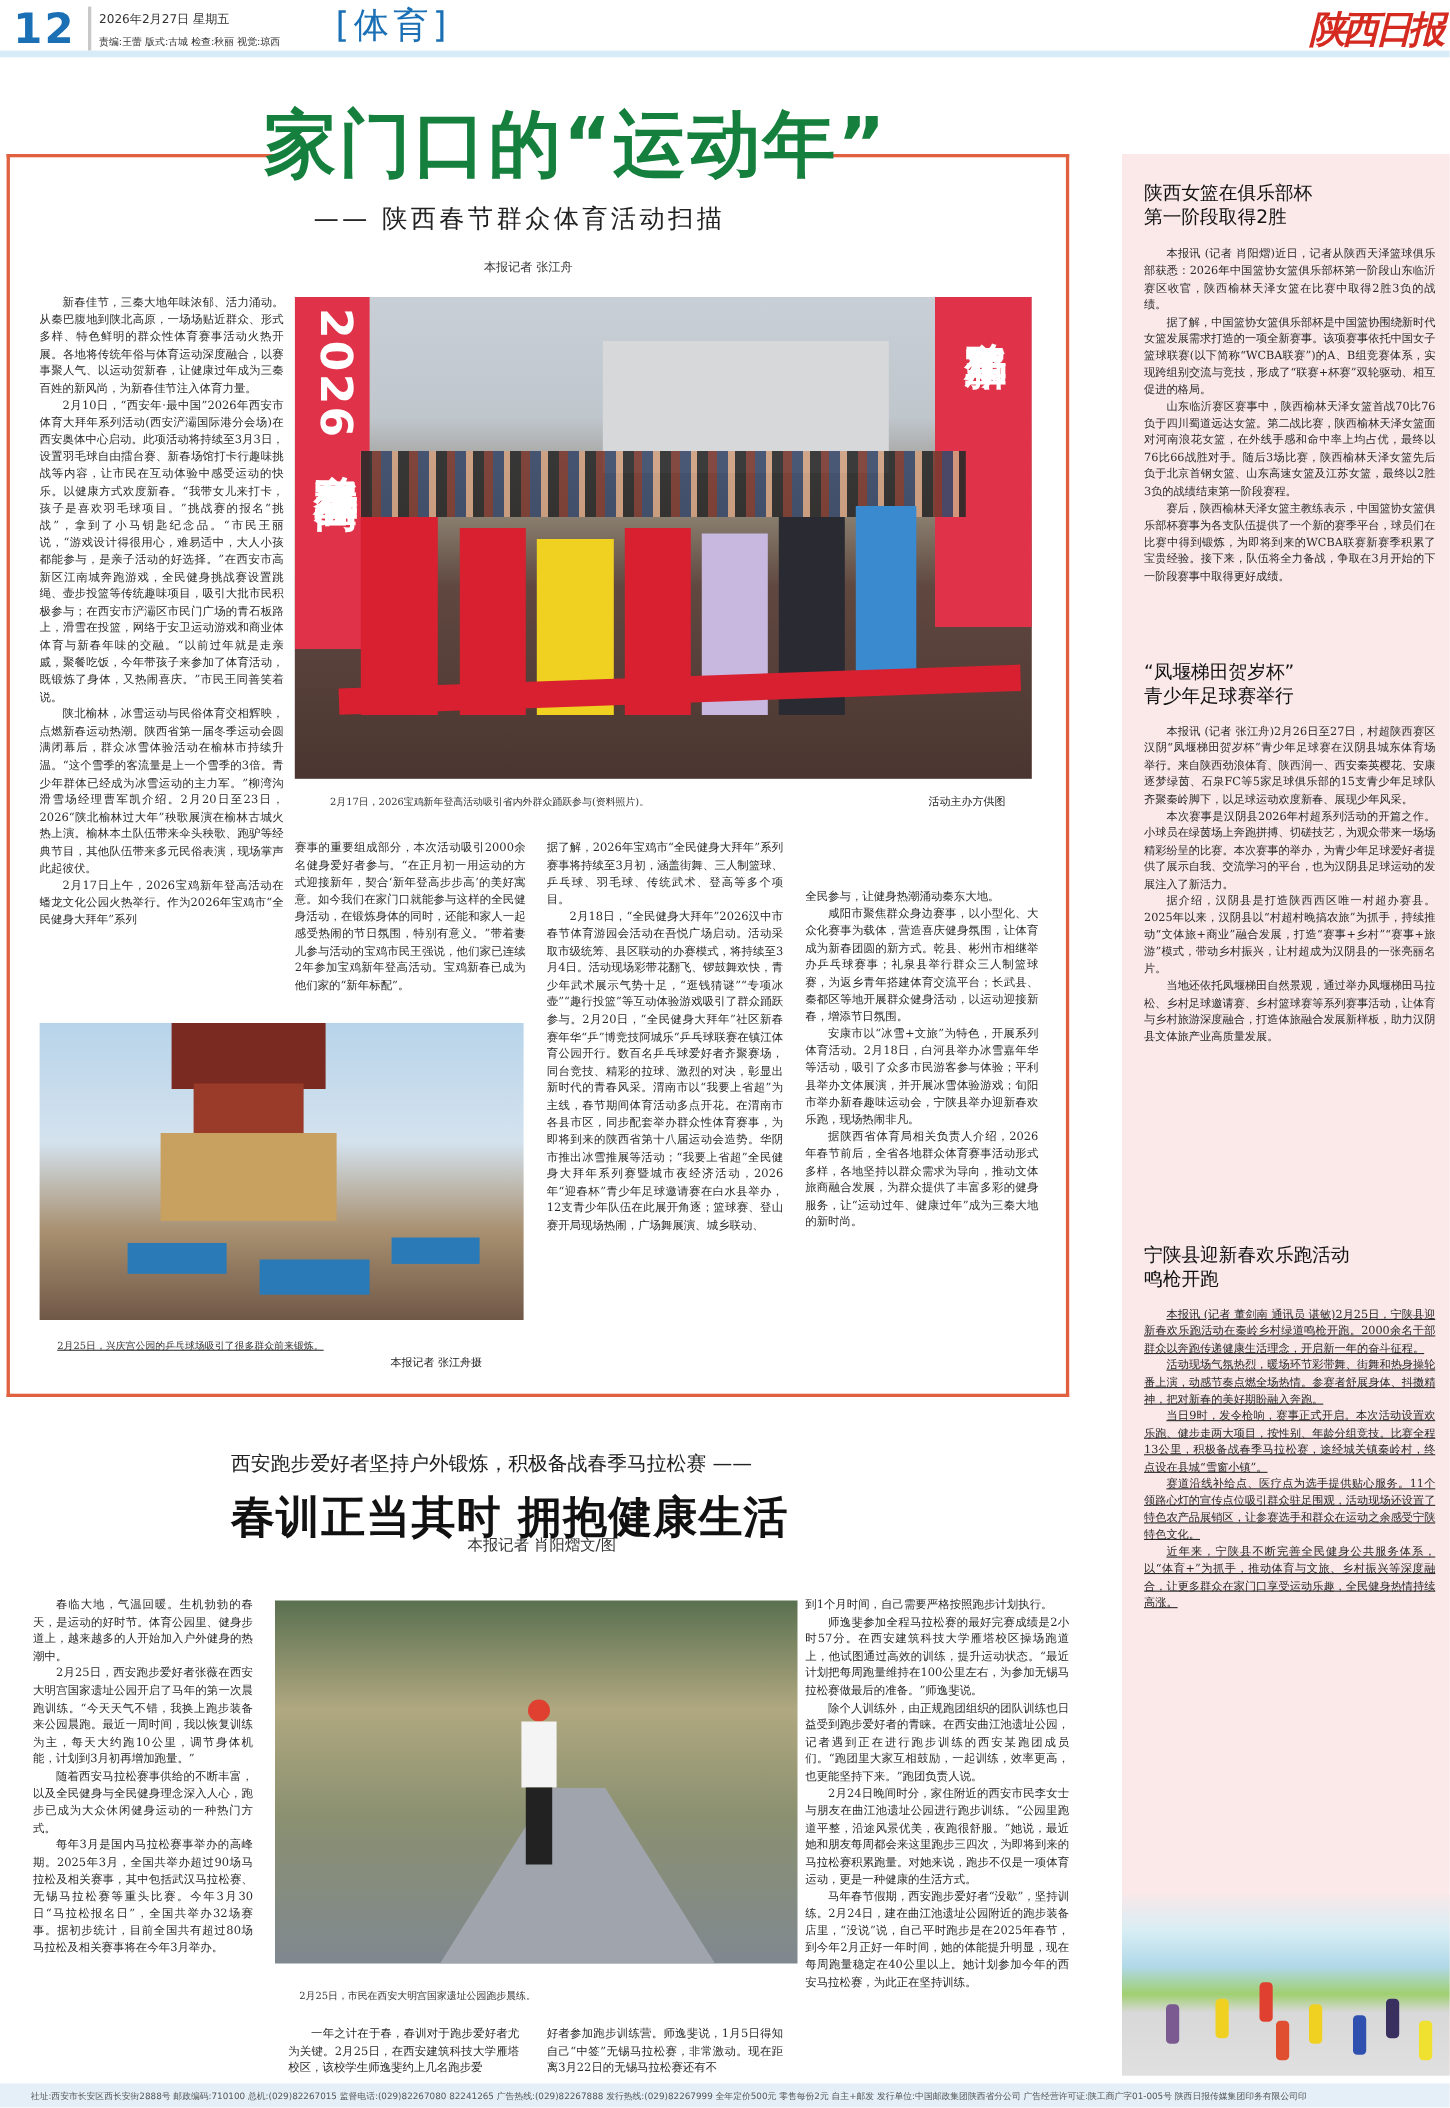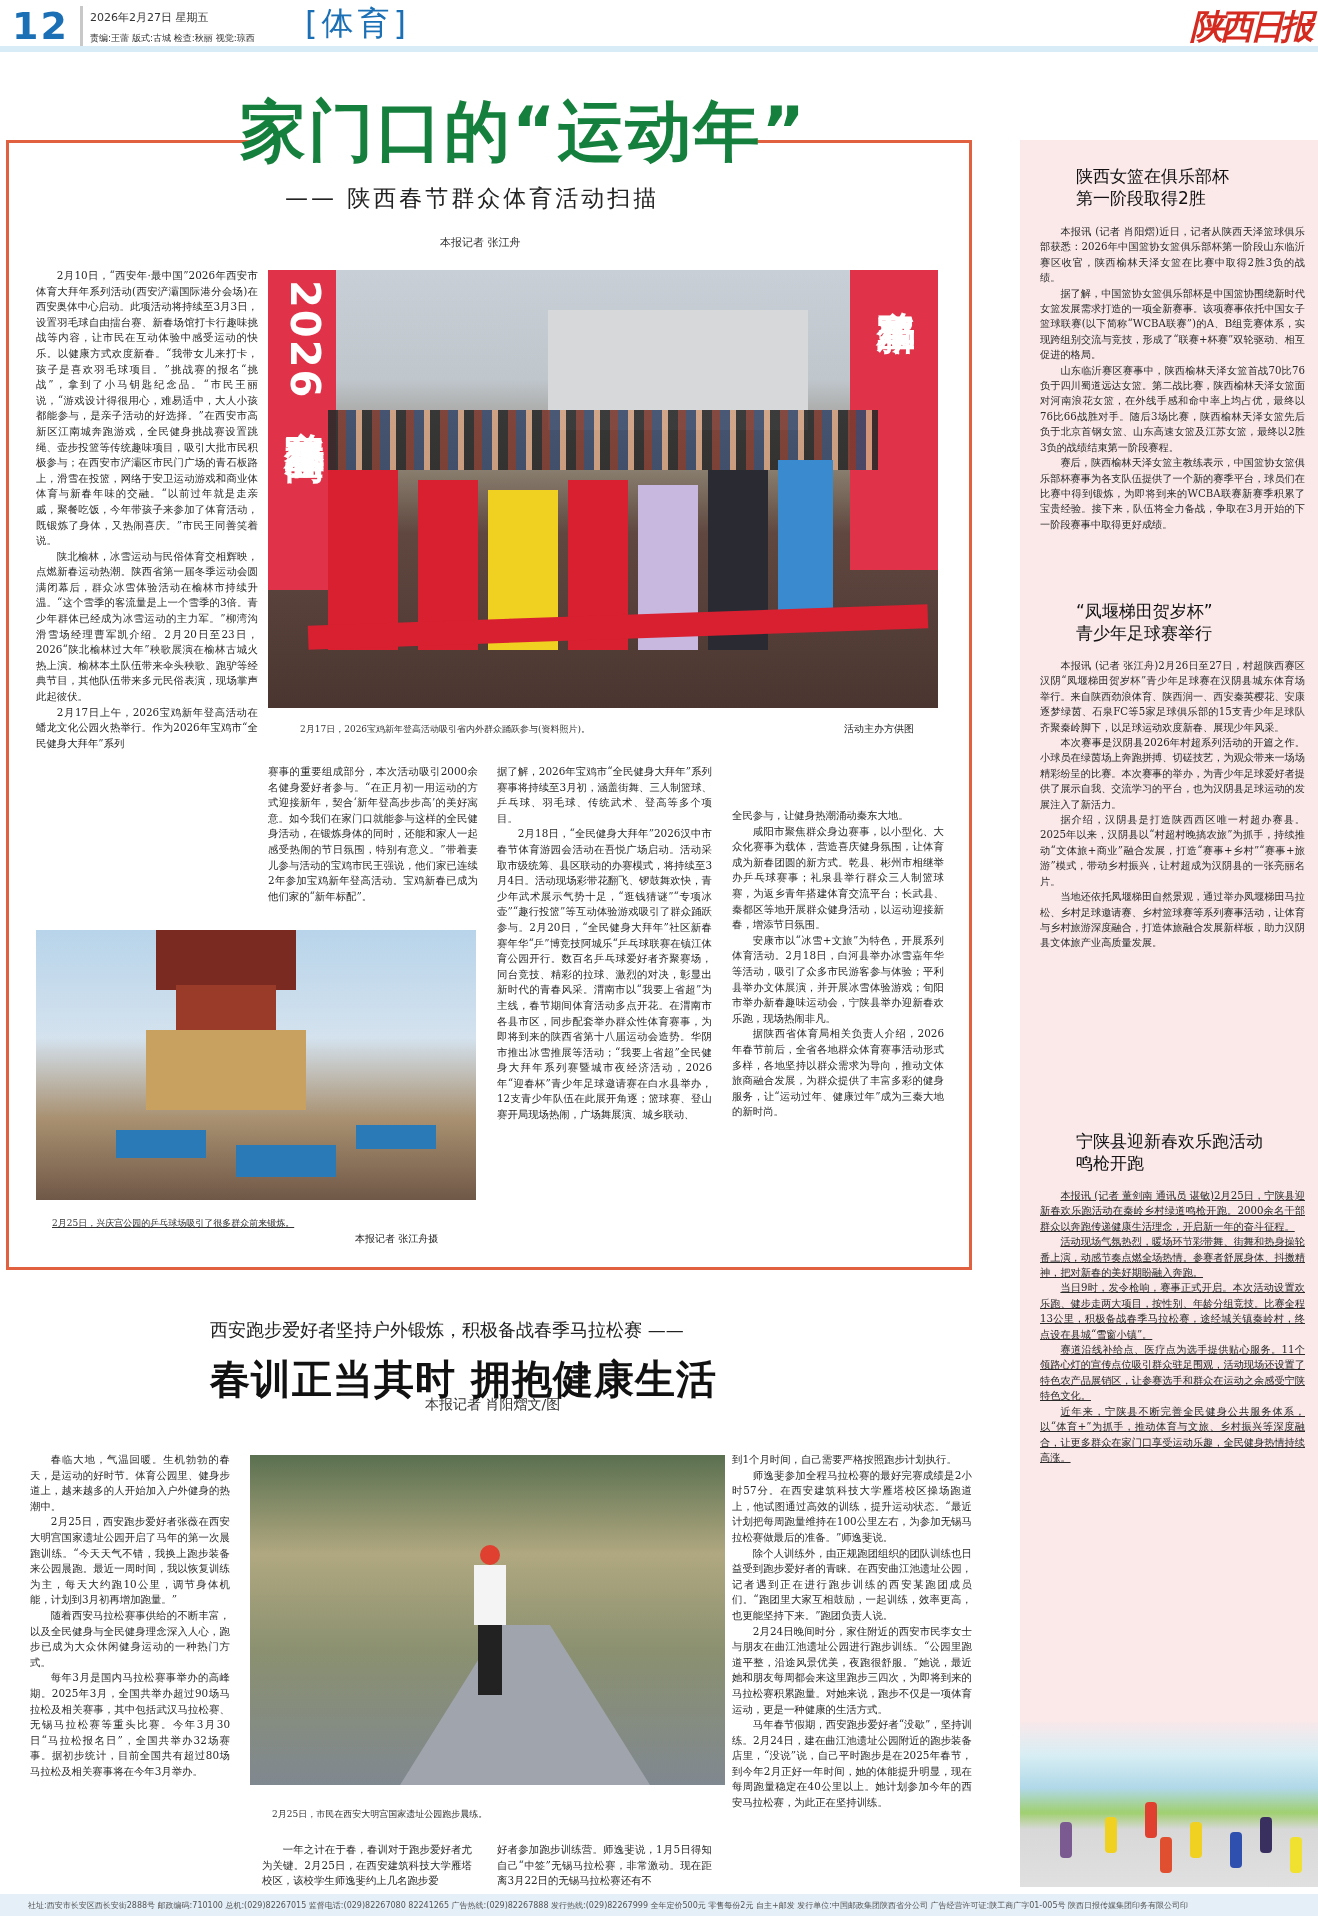--- a/index.html
+++ b/index.html
@@ -59,21 +59,21 @@
   .path { position: absolute; left: 150px; top: 170px; width: 250px; height: 160px; background: #a0a4ac; clip-path: polygon(40% 0,60% 0,100% 100%,0 100%); }
   .person { position: absolute; left: 220px; top: 90px; width: 40px; height: 150px; }
 
   
   .kicker { position: absolute; left: 210px; top: 1318px; font-family: "DejaVu Sans", sans-serif; font-size: 18px; color: #222; white-space: nowrap; }
   .headline2 { position: absolute; left: 210px; top: 1352px; font-family: "DejaVu Sans", sans-serif; font-weight: bold; font-size: 40px; color: #111; white-space: nowrap; letter-spacing: 1px; }
   .byline2 { position: absolute; left: 425px; top: 1396px; font-family: "DejaVu Sans", sans-serif; font-size: 14px; color: #333; }
 
   
   .sidebar { position: absolute; left: 1020px; top: 140px; width: 298px; height: 1745px; background: #fbe9ea; }
-  .sb-title { position: absolute; left: 1040px; font-family: "DejaVu Sans", sans-serif; font-size: 17px; line-height: 22px; color: #111; margin-left: 36px; }
+  .sb-title { position: absolute; left: 1040px; font-family: "DejaVu Sans", sans-serif; font-size: 17px; line-height: 22px; color: #111; }
   .sb-col { position: absolute; left: 1040px; width: 265px; font-size: 10.2px; line-height: 15.4px; color: #2a2a2a; text-align: justify; }
   .sb-col p { text-indent: 2em; }
   .sb-illus { position: absolute; left: 1020px; top: 1722px; width: 298px; height: 165px; background: linear-gradient(180deg,#f8e8ea 0%,#d8eef4 20%,#b0d8e8 40%,#a0d070 55%,#d8d8d8 65%,#e0e0e0 100%); overflow: hidden; }
   .runner-fig { position: absolute; width: 12px; height: 36px; border-radius: 4px; }
 
   
   .footer { position: absolute; left: 0; top: 1894px; width: 1318px; height: 22px; background: #e4eff8; font-family: "DejaVu Sans", sans-serif; font-size: 8px; color: #555; padding: 6px 0 0 28px; white-space: nowrap; overflow: hidden; }
 </style>
 </head>
 <body>
@@ -90,20 +90,21 @@
 
 <div class="top-frame"></div>
 <div class="frame-top-left"></div>
 <div class="frame-top-right"></div>
 
 <h1 class="headline">家门口的“运动年”</h1>
 <div class="subhead">—— 陕西春节群众体育活动扫描</div>
 <div class="byline">本报记者  张江舟</div>
 
 <div class="col" style="left:36px; top:268px; width:222px; height:600px; overflow:hidden;">
+  <p>新春佳节，三秦大地年味浓郁、活力涌动。从秦巴腹地到陕北高原，一场场贴近群众、形式多样、特色鲜明的群众性体育赛事活动火热开展。各地将传统年俗与体育运动深度融合，以赛事聚人气、以运动贺新春，让健康过年成为三秦百姓的新风尚，为新春佳节注入体育力量。</p>
   <p>2月10日，“西安年·最中国”2026年西安市体育大拜年系列活动(西安浐灞国际港分会场)在西安奥体中心启动。此项活动将持续至3月3日，设置羽毛球自由擂台赛、新春场馆打卡行趣味挑战等内容，让市民在互动体验中感受运动的快乐。以健康方式欢度新春。“我带女儿来打卡，孩子是喜欢羽毛球项目。”挑战赛的报名“挑战”，拿到了小马钥匙纪念品。“市民王丽说，“游戏设计得很用心，难易适中，大人小孩都能参与，是亲子活动的好选择。”在西安市高新区江南城奔跑游戏，全民健身挑战赛设置跳绳、壶步投篮等传统趣味项目，吸引大批市民积极参与；在西安市浐灞区市民门广场的青石板路上，滑雪在投篮，网络于安卫运动游戏和商业体体育与新春年味的交融。“以前过年就是走亲戚，聚餐吃饭，今年带孩子来参加了体育活动，既锻炼了身体，又热闹喜庆。”市民王同善笑着说。</p>
   <p>陕北榆林，冰雪运动与民俗体育交相辉映，点燃新春运动热潮。陕西省第一届冬季运动会圆满闭幕后，群众冰雪体验活动在榆林市持续升温。“这个雪季的客流量是上一个雪季的3倍。青少年群体已经成为冰雪运动的主力军。”柳湾沟滑雪场经理曹军凯介绍。2月20日至23日，2026“陕北榆林过大年”秧歌展演在榆林古城火热上演。榆林本土队伍带来伞头秧歌、跑驴等经典节目，其他队伍带来多元民俗表演，现场掌声此起彼伏。</p>
   <p>2月17日上午，2026宝鸡新年登高活动在蟠龙文化公园火热举行。作为2026年宝鸡市“全民健身大拜年”系列</p>
 </div>
 
 <div class="photo hero">
   <div class="building"></div>
   <div class="banner-l">
       <span class="banner-text">2026宝鸡新年登高</span>
     </div>

